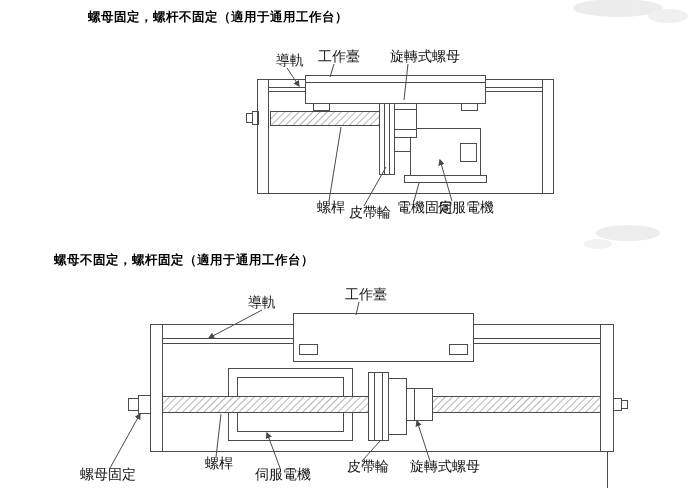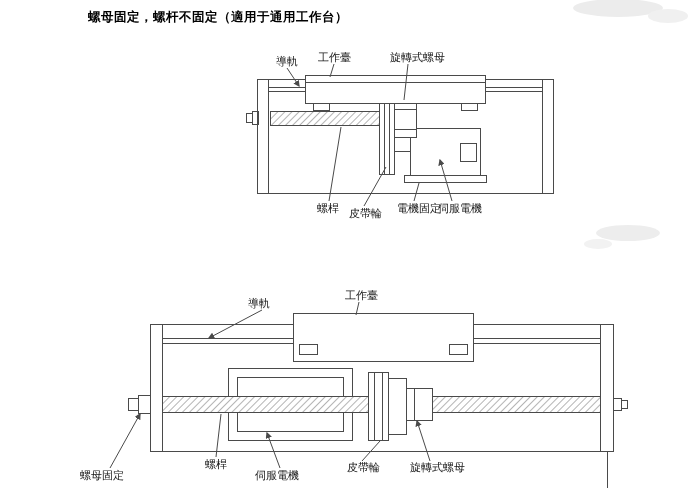--- a/index.html
+++ b/index.html
@@ -4,33 +4,34 @@
 <style>
   * { margin: 0; padding: 0; box-sizing: border-box; }
   html, body { background: #ffffff; }
   body { font-family: "Liberation Sans", "DejaVu Sans", sans-serif; }
   .canvas {
     position: relative;
     width: 689px;
     height: 495px;
     background: #ffffff;
     overflow: hidden;
+    font-family: Liberation Mono, monospace;
   }
   .canvas svg { position: absolute; left: 0; top: 0; }
   .sec-title {
     position: absolute;
     font-size: 12.5px;
     font-weight: bold;
     color: #000000;
     letter-spacing: 0.5px;
     white-space: nowrap;
   }
   .lbl {
     position: absolute;
-    font-size: 11px;
+    font-size: 14px;
     color: #151515;
     white-space: nowrap;
     line-height: 13px;
   }
 </style>
 </head>
 <body>
 
 <div class="canvas">
 
@@ -135,20 +136,21 @@
         <line x1="110" y1="468" x2="140" y2="414" marker-end="url(#arr)"></line>
         <line x1="216" y1="457" x2="221" y2="414"></line>
         <line x1="280" y1="468" x2="267" y2="433" marker-end="url(#arr)"></line>
         <line x1="362" y1="461" x2="380" y2="441"></line>
         <line x1="430" y1="461" x2="417" y2="421" marker-end="url(#arr)"></line>
       </g>
     </g>
   </svg>
 
   <div class="sec-title" style="left:88px; top:9px">螺母固定，螺杆不固定（適用于通用工作台）</div>
+  <div class="sec-title" style="left:54px; top:252px">螺母不固定，螺杆固定（適用于通用工作台）</div>
 
   <div class="lbl" style="left:276px; top:55px">導軌</div>
   <div class="lbl" style="left:318px; top:51px">工作臺</div>
   <div class="lbl" style="left:390px; top:51px">旋轉式螺母</div>
   <div class="lbl" style="left:317px; top:202px">螺桿</div>
   <div class="lbl" style="left:349px; top:207px">皮帶輪</div>
   <div class="lbl" style="left:397px; top:202px">電機固定</div>
   <div class="lbl" style="left:438px; top:202px">伺服電機</div>
 
   <div class="lbl" style="left:248px; top:297px">導軌</div>

